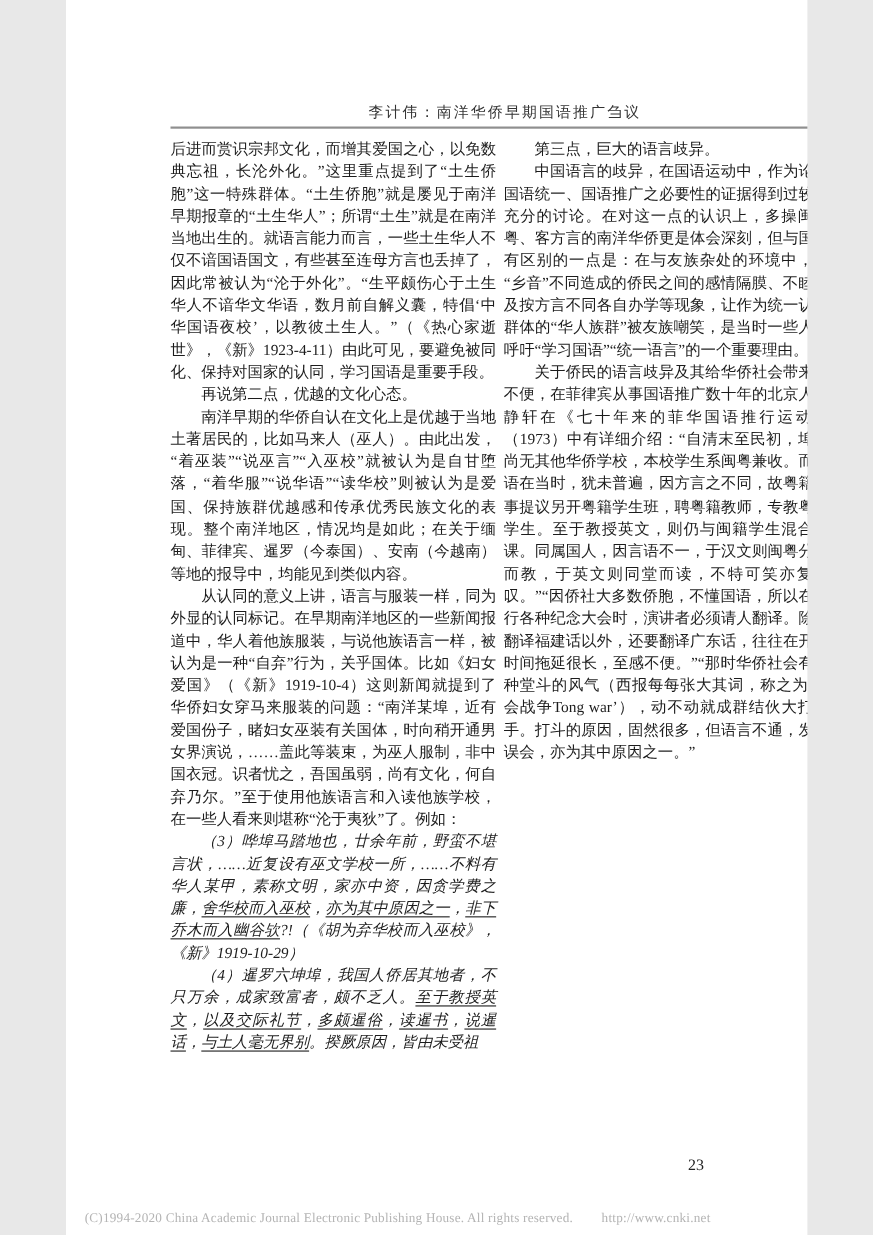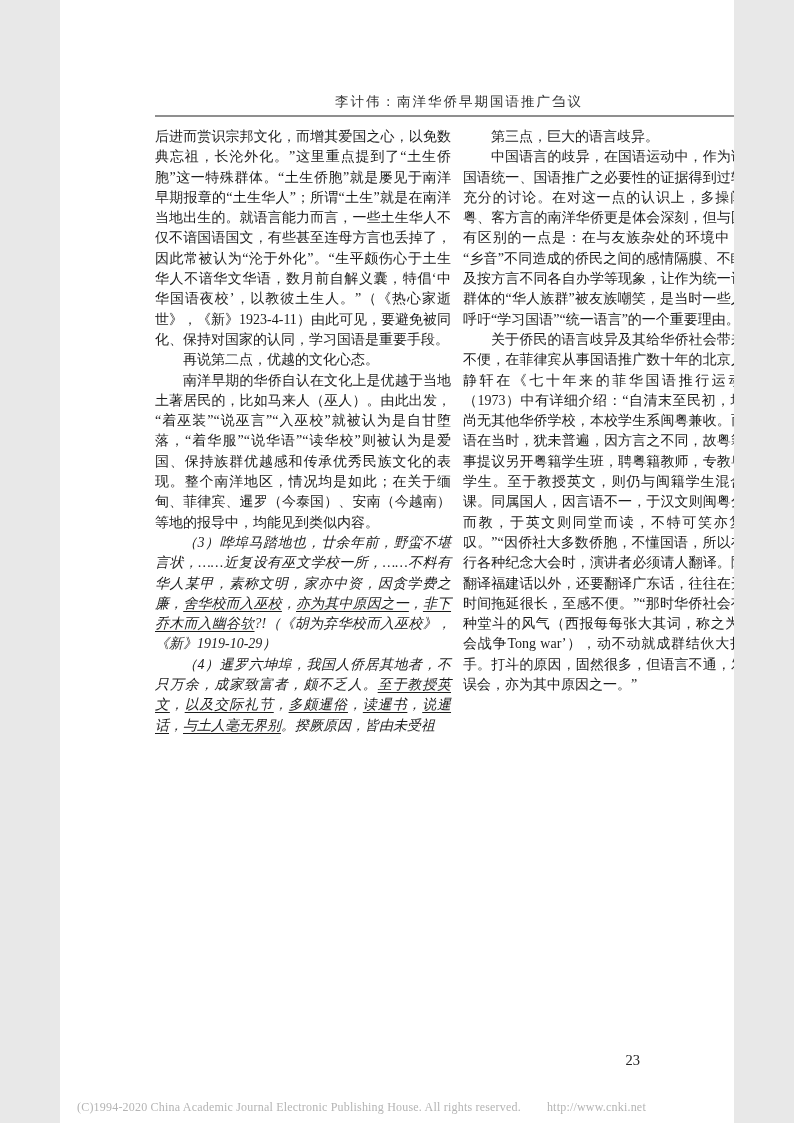--- a/index.html
+++ b/index.html
@@ -18,21 +18,21 @@
     font-size:13.5px;
     letter-spacing:2px;
     color:#333;
   }
   .head-rule{
     position:absolute;top:115px;left:95px;width:608px;height:2px;
     background:#8f8f8f;
   }
   .content{
     position:absolute;top:127px;left:95px;width:608px;
-    display:flex;gap:12px;
+    display:flex;gap:7px;
   }
   .col{
     width:296px;
     font-size:14px;
     line-height:20.3px;
     text-align:justify;
     text-justify:inter-ideograph;
   }
   .col p{margin:0;}
   .col p.indent{text-indent:2em;}
@@ -59,20 +59,21 @@
 
   <div class="running-head">李计伟：南洋华侨早期国语推广刍议</div>
 
   <div class="head-rule"></div>
 
   <div class="content">
     <div class="col" id="col-left">
         <p><span>后进而赏识宗邦文化，而增其爱国之心，以免数典忘祖，长沦外化。”这里重点提到了“土生侨胞”这一特殊群体。“土生侨胞”就是屡见于南洋早期报章的“土生华人”；所谓“土生”就是在南洋当地出生的。就语言能力而言，一些土生华人不仅不谙国语国文，有些甚至连母方言也丢掉了，因此常被认为“沦于外化”。“生平颇伤心于土生华人不谙华文华语，数月前自解义囊，特倡‘中华国语夜校’，以教彼土生人。”（《热心家逝世》，《新》1923-4-11）由此可见，要避免被同化、保持对国家的认同，学习国语是重要手段。</span></p>
         <p class="indent"><span>再说第二点，优越的文化心态。</span></p>
         <p class="indent"><span>南洋早期的华侨自认在文化上是优越于当地土著居民的，比如马来人（巫人）。由此出发，“着巫装”“说巫言”“入巫校”就被认为是自甘堕落，“着华服”“说华语”“读华校”则被认为是爱国、保持族群优越感和传承优秀民族文化的表现。整个南洋地区，情况均是如此；在关于缅甸、菲律宾、暹罗（今泰国）、安南（今越南）等地的报导中，均能见到类似内容。</span></p>
+        <p class="indent"><span>从认同的意义上讲，语言与服装一样，同为外显的认同标记。在早期南洋地区的一些新闻报道中，华人着他族服装，与说他族语言一样，被认为是一种“自弃”行为，关乎国体。比如《妇女爱国》（《新》1919-10-4）这则新闻就提到了华侨妇女穿马来服装的问题：“南洋某埠，近有爱国份子，睹妇女巫装有关国体，时向稍开通男女界演说，……盖此等装束，为巫人服制，非中国衣冠。识者忧之，吾国虽弱，尚有文化，何自弃乃尔。”至于使用他族语言和入读他族学校，在一些人看来则堪称“沦于夷狄”了。例如：</span></p>
         <p class="indent kai"><span>（3）哗埠马踏地也，廿余年前，野蛮不堪言状，……近复设有巫文学校一所，……不料有华人某甲，素称文明，家亦中资，因贪学费之廉，</span><span class="u">舍华校而入巫校</span><span>，</span><span class="u">亦为其中原因之一</span><span>，</span><span class="u">非下乔木而入幽谷欤</span><span>?!（《胡为弃华校而入巫校》，《新》1919-10-29）</span></p>
         <p class="indent kai"><span>（4）暹罗六坤埠，我国人侨居其地者，不只万余，成家致富者，颇不乏人。</span><span class="u">至于教授英文</span><span>，</span><span class="u">以及交际礼节</span><span>，</span><span class="u">多颇暹俗</span><span>，</span><span class="u">读暹书</span><span>，</span><span class="u">说暹话</span><span>，</span><span class="u">与土人毫无界别</span><span>。揆厥原因，皆由未受祖</span></p>
       </div>
     <div class="col" id="col-right">
         <p class="indent"><span>第三点，巨大的语言歧异。</span></p>
         <p class="indent"><span>中国语言的歧异，在国语运动中，作为论证国语统一、国语推广之必要性的证据得到过较为充分的讨论。在对这一点的认识上，多操闽、粤、客方言的南洋华侨更是体会深刻，但与国内有区别的一点是：在与友族杂处的环境中，由“乡音”不同造成的侨民之间的感情隔膜、不睦以及按方言不同各自办学等现象，让作为统一认同群体的“华人族群”被友族嘲笑，是当时一些人士呼吁“学习国语”“统一语言”的一个重要理由。</span></p>
         <p class="indent"><span>关于侨民的语言歧异及其给华侨社会带来的不便，在菲律宾从事国语推广数十年的北京人伊静轩在《七十年来的菲华国语推行运动》（1973）中有详细介绍：“自清末至民初，埠中尚无其他华侨学校，本校学生系闽粤兼收。而国语在当时，犹未普遍，因方言之不同，故粤籍董事提议另开粤籍学生班，聘粤籍教师，专教粤籍学生。至于教授英文，则仍与闽籍学生混合上课。同属国人，因言语不一，于汉文则闽粤分级而教，于英文则同堂而读，不特可笑亦复可叹。”“因侨社大多数侨胞，不懂国语，所以在举行各种纪念大会时，演讲者必须请人翻译。除了翻译福建话以外，还要翻译广东话，往往在开会时间拖延很长，至感不便。”“那时华侨社会有一种堂斗的风气（西报每每张大其词，称之为‘堂会战争Tong war’），动不动就成群结伙大打出手。打斗的原因，固然很多，但语言不通，发生误会，亦为其中原因之一。”</span></p>
       </div>
   </div>
 

